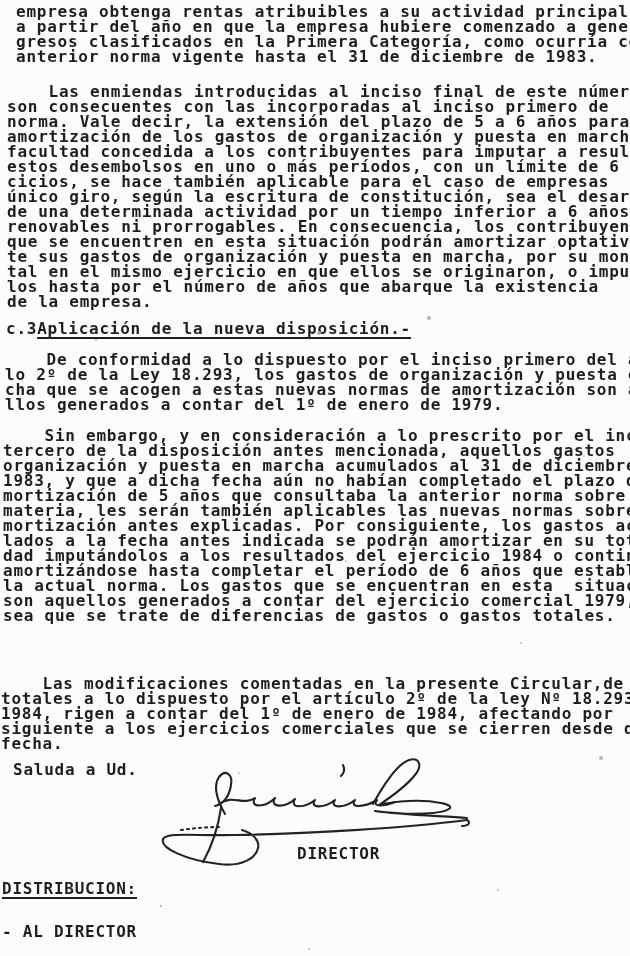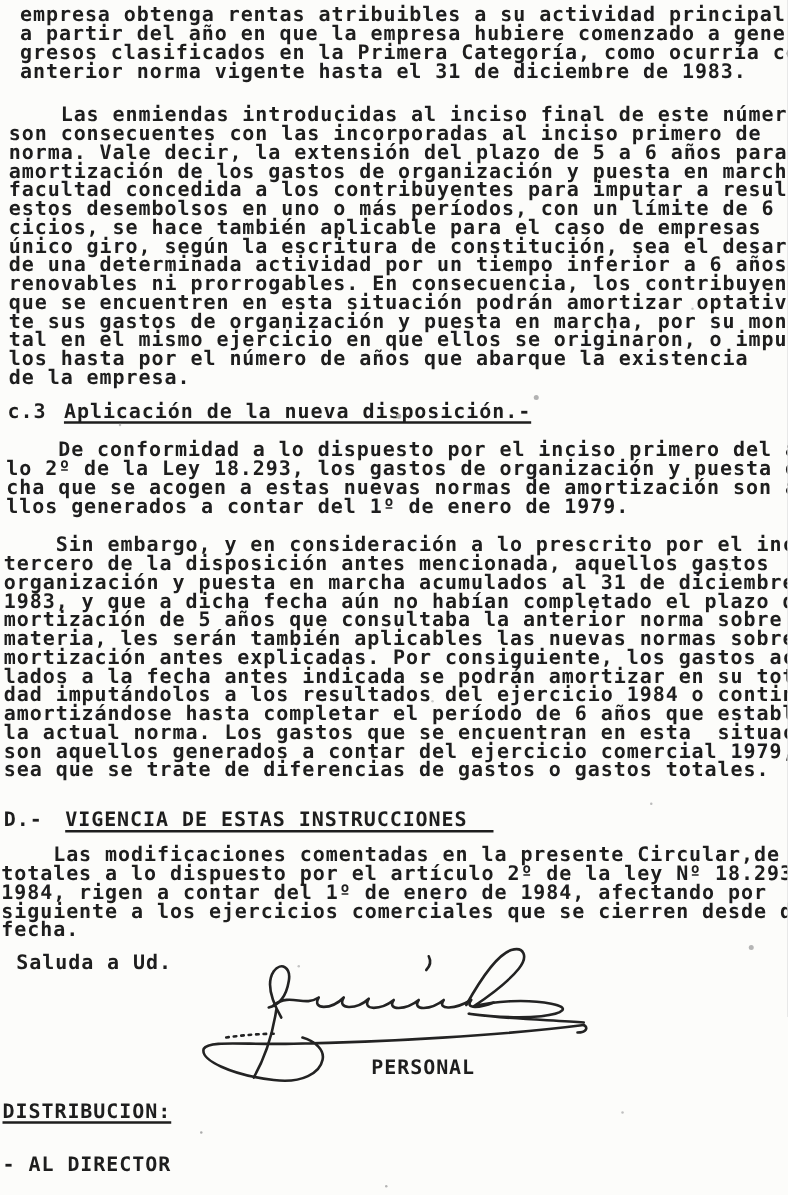--- a/index.html
+++ b/index.html
@@ -5,21 +5,21 @@
   html,body{margin:0;padding:0;background:#d9d9d9;}
   .page{
     position:relative;width:630px;height:956px;background:#fcfcfa;overflow:hidden;
     font-family:"DejaVu Sans Mono","Liberation Mono",monospace;
     font-size:16px;font-weight:700;letter-spacing:0.75px;line-height:15px;
     color:#1e1e1e;
   }
   .blk{position:absolute;margin:0;white-space:pre;font:inherit;letter-spacing:inherit;line-height:inherit;}
   .heading{position:absolute;margin:0;white-space:pre;}
   .u{text-decoration:underline;text-decoration-thickness:1.7px;text-underline-offset:3px;}
-  .gap-c3{margin-left:14px;}
+  .gap-c3{}
   .gap-d{margin-left:18px;}
   .dist{line-height:14.6px;}
   .sig-svg{position:absolute;left:115px;top:752px;width:360px;height:118px;}
   .sig-svg path{fill:none;stroke:#232323;stroke-width:2.1;stroke-linecap:round;stroke-linejoin:round;}
   .specks{position:absolute;left:0;top:0;width:2px;height:2px;border-radius:50%;
     box-shadow:
       318px 332px 0 1px #ababab, 95px 339px 0 0px #bdbdbd, 553px 246px 0 0px #c2c2c2,
       428px 317px 0 1px #b2b2b2, 520px 642px 0 0px #bbbbbb, 600px 757px 0 1px #b5b5b5,
       160px 905px 0 0px #ababab, 308px 948px 0 0px #b5b5b5, 238px 772px 0 0px #c4c4c4,
       497px 889px 0 0px #bfbfbf, 583px 455px 0 0px #c6c6c6, 345px 560px 0 0px #c9c9c9;}
@@ -64,21 +64,20 @@
 mortización de 5 años que consultaba la anterior norma sobre esta
 materia, les serán también aplicables las nuevas normas sobre a -
 mortización antes explicadas. Por consiguiente, los gastos acumu-
 lados a la fecha antes indicada se podrán amortizar en su totali-
 dad imputándolos a los resultados del ejercicio 1984 o continuar
 amortizándose hasta completar el período de 6 años que establece
 la actual norma. Los gastos que se encuentran en esta  situación,
 son aquellos generados a contar del ejercicio comercial 1979,  ya
 sea que se trate de diferencias de gastos o gastos totales.</pre>
 
-  <div class="heading" style="left:3px;top:648px"><span>D.-</span><span class="u gap-d">VIGENCIA DE ESTAS INSTRUCCIONES  </span></div>
 
   <pre class="blk" style="left:1px;top:676px">    Las modificaciones comentadas en la presente Circular,de con
 totales a lo dispuesto por el artículo 2º de la ley Nº 18.293,d̄ē
 1984, rigen a contar del 1º de enero de 1984, afectando por  con-
 siguiente a los ejercicios comerciales que se cierren desde dicha
 fecha.</pre>
 
   <div class="blk" style="left:13px;top:762px">Saluda a Ud.</div>
 
   <svg class="sig-svg" viewBox="0 0 360 118" aria-hidden="true">
@@ -86,21 +85,21 @@
     <path d="M352,68 C356,70 354,74 347,74"></path>
     <path d="M66,78 C80,76 94,75 106,75" stroke-dasharray="2 4"></path>
     <path d="M110,62 C102,48 98,34 104,25 C110,17 118,22 116,33 C114,45 108,52 100,54"></path>
     <path d="M106,56 C103,76 97,94 88,110"></path>
     <path d="M104,52 C118,42 128,54 140,46 C134,56 150,56 160,46 C154,56 170,56 180,47 C174,57 190,56 200,48 C194,57 210,56 220,48 C214,57 230,56 240,48 C234,57 250,55 262,48 C256,56 270,54 280,50"></path>
     <path d="M258,52 C268,34 282,12 294,8 C304,5 308,13 300,23 C292,33 276,45 264,53 C280,49 306,47 326,51 C342,54 336,59 318,61 C298,63 276,61 260,59 C286,63 328,64 352,66"></path>
     <path d="M228,13 C230,17 229,21 226,24"></path>
   </svg>
 
 
-  <div class="blk" style="left:297px;top:846px">PERSONAL</div>
+  <div class="blk" style="left:297px;top:846px">DIRECTOR</div>
 
   <div class="heading" style="left:2px;top:881px"><span class="u">DISTRIBUCION:</span></div>
 
   <div class="blk dist" style="left:2px;top:896px">
     <div>- AL DIRECTOR</div>
     
     
   </div>
 
   <div class="specks"></div>

